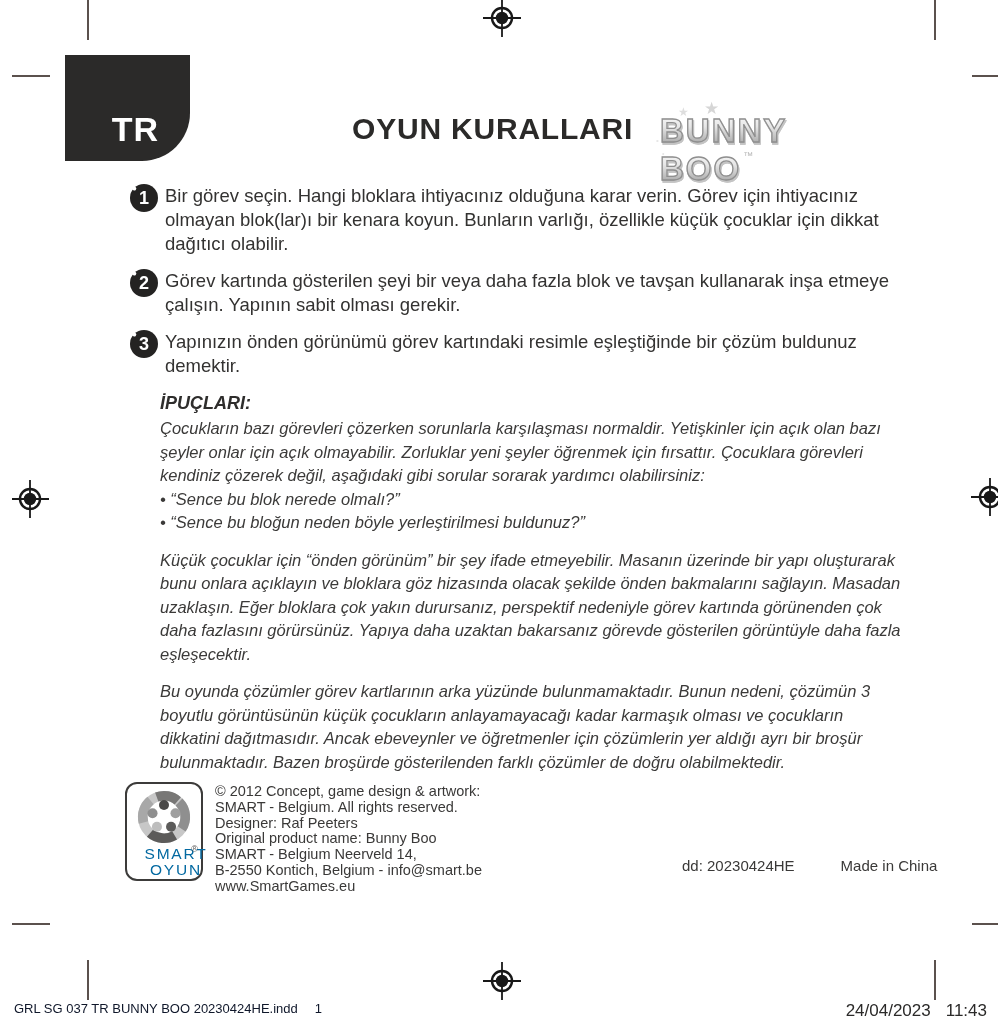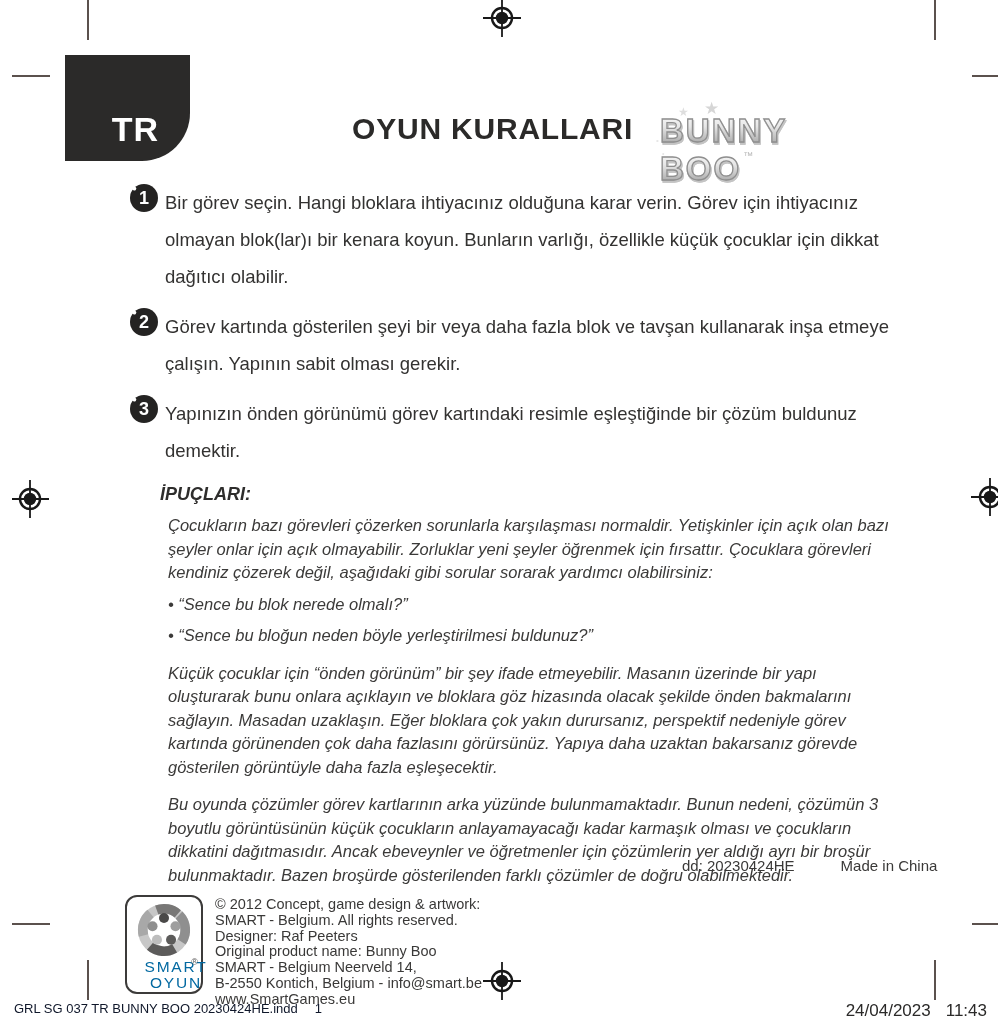--- a/index.html
+++ b/index.html
@@ -35,26 +35,26 @@
   .star-5 { left:2px;  top:38px; font-size:7px;  color:#e6e6e6; }
 
   
   .content { position:absolute; left:118px; top:184px; width:778px; }
   .step { display:flex; gap:7px; margin-bottom:13px; }
   .badge { flex:0 0 28px; width:28px; height:28px; border-radius:50%; background:#242322;
     color:#fff; font-size:18px; font-weight:bold; display:flex; align-items:center;
     justify-content:center; position:relative; }
   .badge::after { content:""; position:absolute; width:9px; height:3.5px; background:#fff;
     top:1px; left:-2px; transform:rotate(38deg); border-radius:2px; }
-  .step-text { font-size:18.5px; line-height:37px; color:#333231; width:742px; }
+  .step-text { font-size:18.5px; line-height:24px; color:#333231; width:742px; }
 
   .tips { margin-left:30px; width:747px; color:#3b3a39; }
   .tips-heading { font-size:18px; font-weight:bold; font-style:italic; line-height:24px;
     margin:12px 0 2px 0; color:#2e2d2c; }
-  .tips p { font-style:italic; font-size:16.5px; line-height:23.5px; margin:8px; }
+  .tips p { font-style:italic; font-size:16.5px; line-height:23.5px; margin:0; }
   .tips p.spaced { margin-top:14px; }
 
   
   .credits { display:flex; gap:12px; margin-left:-5px; margin-top:8px; }
   .sg-box { width:78px; height:99px; border:2.5px solid #3c3b3a; border-radius:12px;
     box-sizing:border-box; display:flex; flex-direction:column; align-items:center;
     padding-top:5px; position:relative; background:#fff; }
   .sg-reg { position:absolute; right:3px; top:60px; font-size:9px; color:#575655; }
   .sg-name { font-size:15.5px; letter-spacing:1.8px; line-height:15px; color:#0369a1;
     font-weight:500; margin-top:1px;margin-left:24px; }

